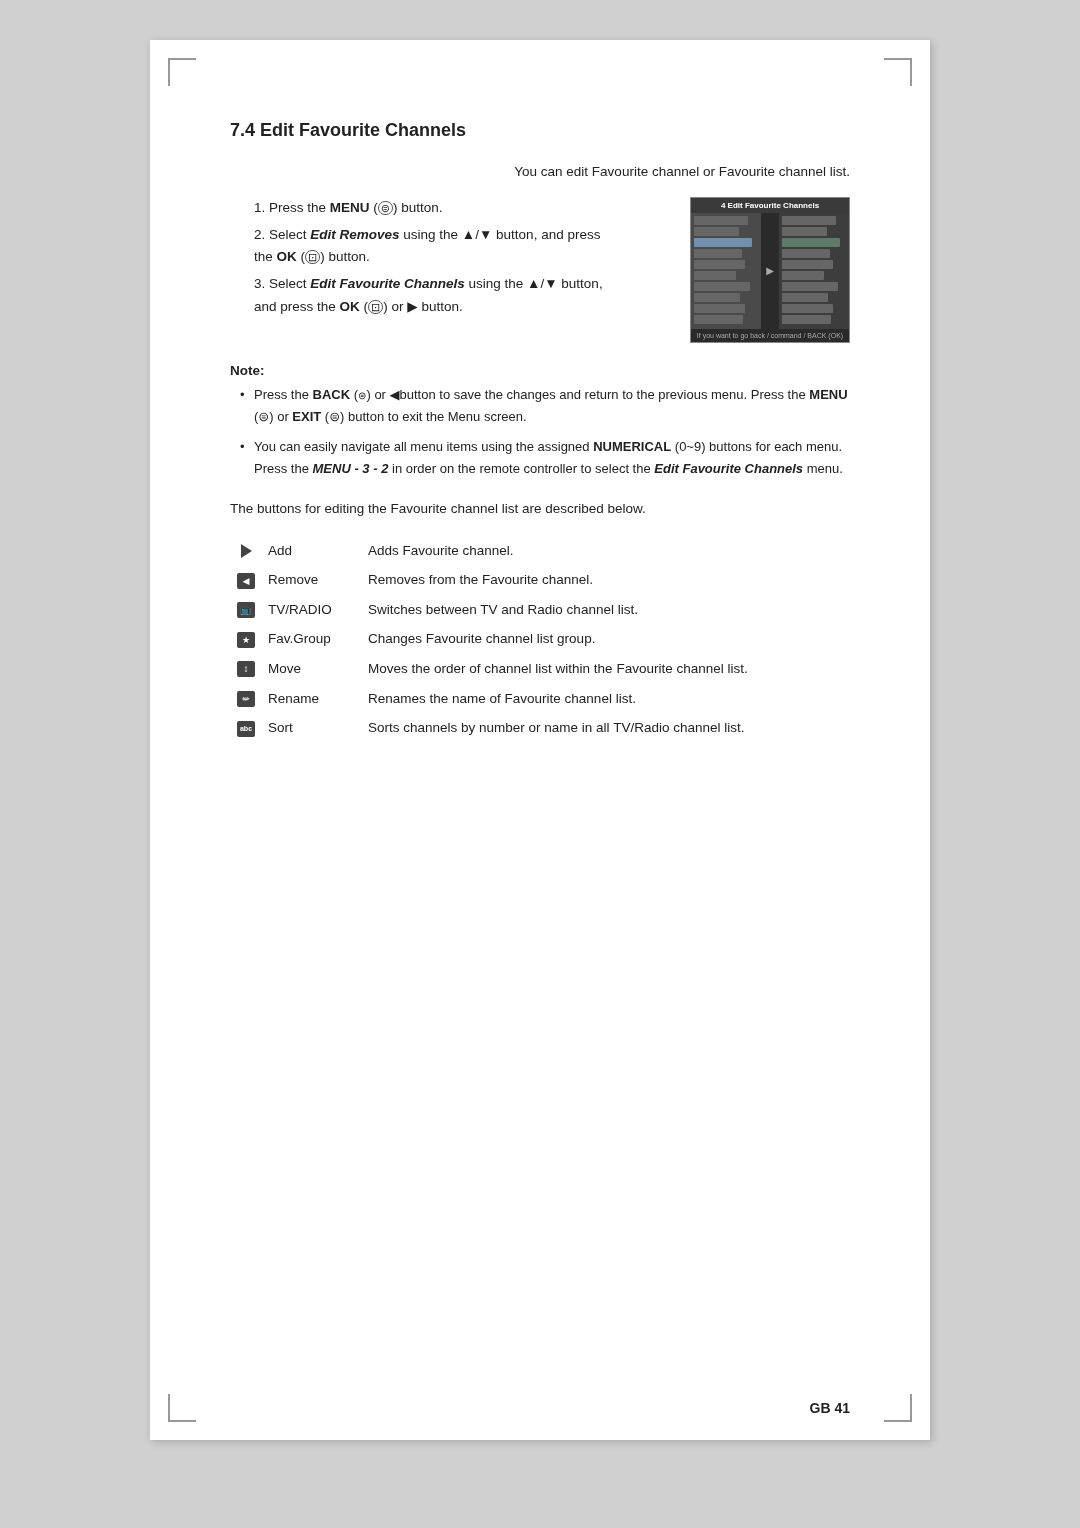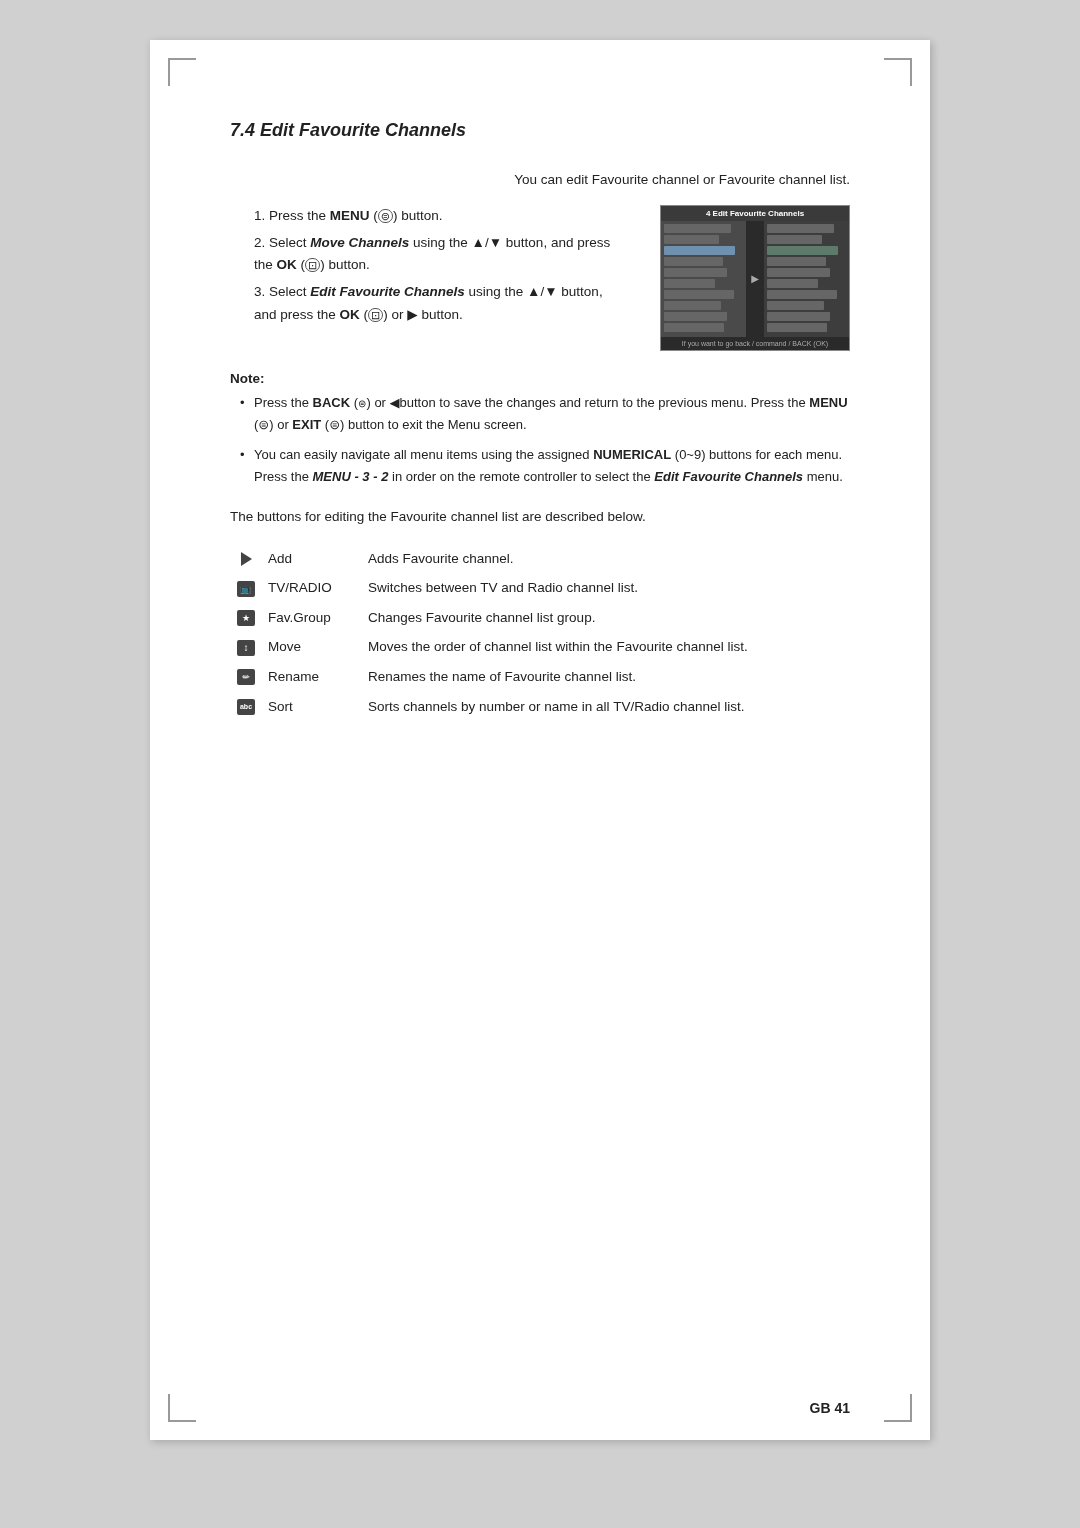--- a/index.html
+++ b/index.html
@@ -31,23 +31,22 @@
       border-style: solid;
     }
     .corner-tl { top: 18px; left: 18px; border-width: 2px 0 0 2px; }
     .corner-tr { top: 18px; right: 18px; border-width: 2px 2px 0 0; }
     .corner-bl { bottom: 18px; left: 18px; border-width: 0 0 2px 2px; }
     .corner-br { bottom: 18px; right: 18px; border-width: 0 2px 2px 0; }
 
     .section-title {
       font-size: 18px;
       font-weight: bold;
-      margin-bottom: 28px;
+      margin-bottom: 20px;
       margin-top: 20px;
-      font-style: italic;
     }
     .intro-text {
       font-size: 13.5px;
       margin-bottom: 14px;
       line-height: 1.6;
       text-align: right;
     }
     .steps-list {
       list-style: none;
       padding-left: 20px;
@@ -65,21 +64,21 @@
     }
     .content-with-image {
       display: flex;
       align-items: flex-start;
       gap: 32px;
     }
     .steps-col {
       flex: 1;
     }
     .screenshot-box {
-      width: 190px;
+      width: 160px;
       min-height: 130px;
       background: #555;
       border: 1px solid #888;
       flex-shrink: 0;
       margin-top: 0;
       display: flex;
       flex-direction: column;
       overflow: hidden;
     }
     .screenshot-title-bar {
@@ -285,21 +284,21 @@
 
   <p class="intro-text">You can edit Favourite channel or Favourite channel list.</p>
 
   <div class="content-with-image">
     <div class="steps-col">
       <ol class="steps-list">
         <li data-num="1">
           Press the <strong>MENU</strong> (<span style="font-size:11px;border:1px solid #555;padding:0 2px;border-radius:10px;">⊜</span>) button.
         </li>
         <li data-num="2">
-          Select <span class="bold-italic">Move Channels</span> using the ▲/▼ button, and press<br>the <strong>OK</strong> (<span style="font-size:11px;border:1px solid #555;padding:0 2px;border-radius:10px;">⊡</span>) button.
+          Select <span class="bold-italic">Edit Removes</span> using the ▲/▼ button, and press<br>the <strong>OK</strong> (<span style="font-size:11px;border:1px solid #555;padding:0 2px;border-radius:10px;">⊡</span>) button.
         </li>
         <li data-num="3">
           Select <span class="bold-italic">Edit Favourite Channels</span> using the ▲/▼ button,<br>and press the <strong>OK</strong> (<span style="font-size:11px;border:1px solid #555;padding:0 2px;border-radius:10px;">⊡</span>) or ▶ button.
         </li>
       </ol>
     </div>
 
     <div class="screenshot-box">
       <div class="screenshot-title-bar">4 Edit Favourite Channels</div>
       <div class="screenshot-cols">
@@ -355,20 +354,27 @@
     <tbody>
 
       <tr>
         <td class="btn-icon-cell">
           <span class="icon-triangle"></span>
         </td>
         <td class="btn-label-cell">Add</td>
         <td class="btn-desc-cell">Adds Favourite channel.</td>
       </tr>
 
+      <tr>
+        <td class="btn-icon-cell">
+          <span class="icon-sq remove"></span>
+        </td>
+        <td class="btn-label-cell">Remove</td>
+        <td class="btn-desc-cell">Removes from the Favourite channel.</td>
+      </tr>
 
       <tr>
         <td class="btn-icon-cell">
           <span class="icon-sq tv"></span>
         </td>
         <td class="btn-label-cell">TV/RADIO</td>
         <td class="btn-desc-cell">Switches between TV and Radio channel list.</td>
       </tr>
 
       <tr>

